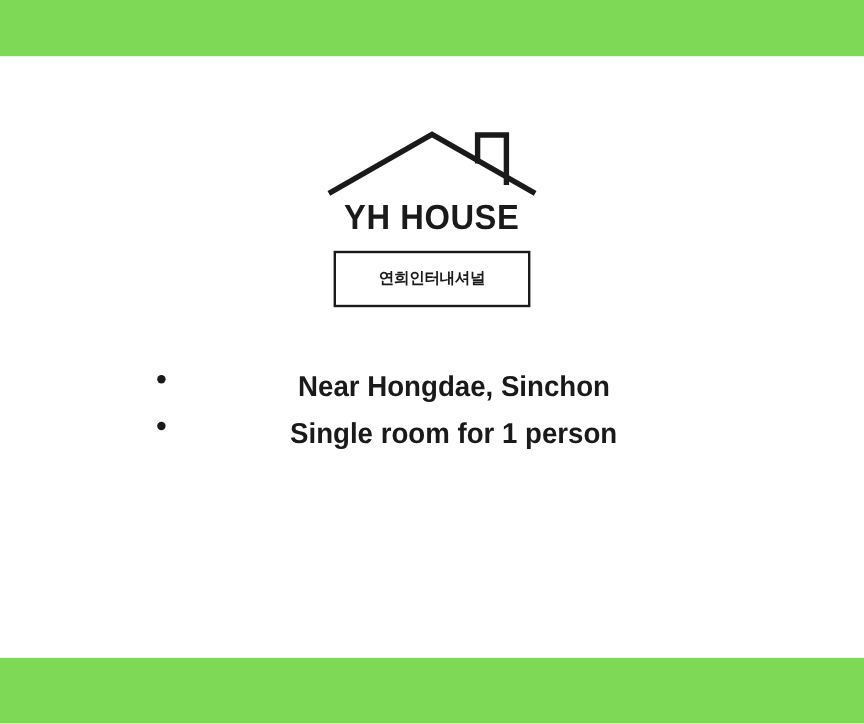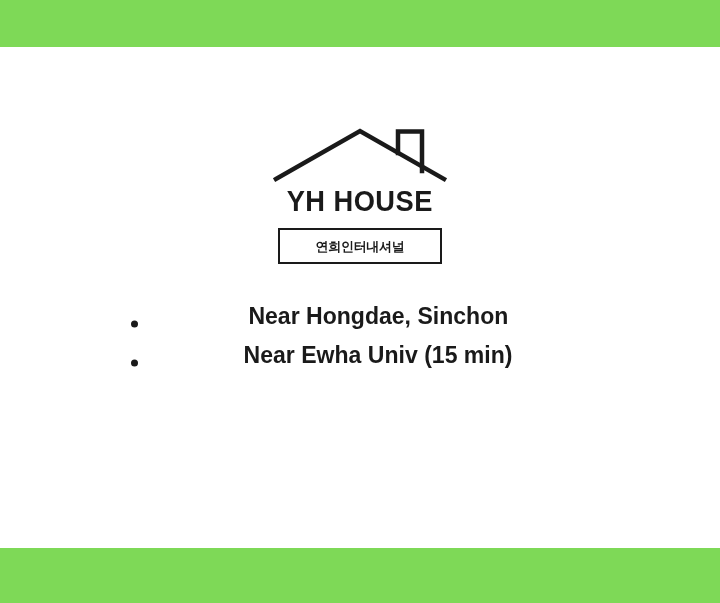--- a/index.html
+++ b/index.html
@@ -28,21 +28,20 @@
   }
   .band-top { height: 47px; }
   .band-bottom { height: 55px; }
   .stage {
     flex: 1 1 auto;
     position: relative;
     display: flex;
     flex-direction: column;
     align-items: center;
     background: #ffffff;
-    margin-top: 19px;
   }
   .logo-block {
     margin-top: 57px;
     display: flex;
     flex-direction: column;
     align-items: center;
   }
   .roof-icon {
     display: block;
     width: 180px;
@@ -55,21 +54,21 @@
     font-weight: 700;
     letter-spacing: 0.5px;
     color: #1a1a1a;
     line-height: 1;
     text-align: center;
     transform: scaleX(0.94);
   }
   .brand-box {
     margin-top: 12px;
     width: 164px;
-    height: 36px;
+    height: 47px;
     box-sizing: border-box;
     border: 2px solid #1a1a1a;
     display: flex;
     align-items: center;
     justify-content: center;
   }
   .brand-box-text {
     font-family: "DejaVu Sans", sans-serif;
     font-size: 13px;
     font-weight: 700;
@@ -81,21 +80,21 @@
     list-style: none;
     margin: 0;
     padding: 0;
     margin-top: 40px;
     width: 100%;
   }
   .feature-row {
     position: relative;
     height: 39px;
     display: flex;
-    align-items: flex-start;
+    align-items: flex-end;
     justify-content: center;
   }
   .bullet-dot {
     position: absolute;
     left: 131px;
     top: 50%;
     transform: translateY(-50%);
     width: 7px;
     height: 7px;
     border-radius: 50%;
@@ -134,21 +133,21 @@
       </div>
     </div>
 
     <ul class="feature-list">
       <li class="feature-row">
         <span class="bullet-dot"></span>
         <span class="feature-text">Near Hongdae, Sinchon</span>
       </li>
       <li class="feature-row">
         <span class="bullet-dot"></span>
-        <span class="feature-text">Near Ewha Univ (15 min)</span>
+        <span class="feature-text">Single room for 1 person</span>
       </li>
     </ul>
 
   </div>
 
   <div class="band band-bottom"></div>
 
 </div>
 
 </body></html>

